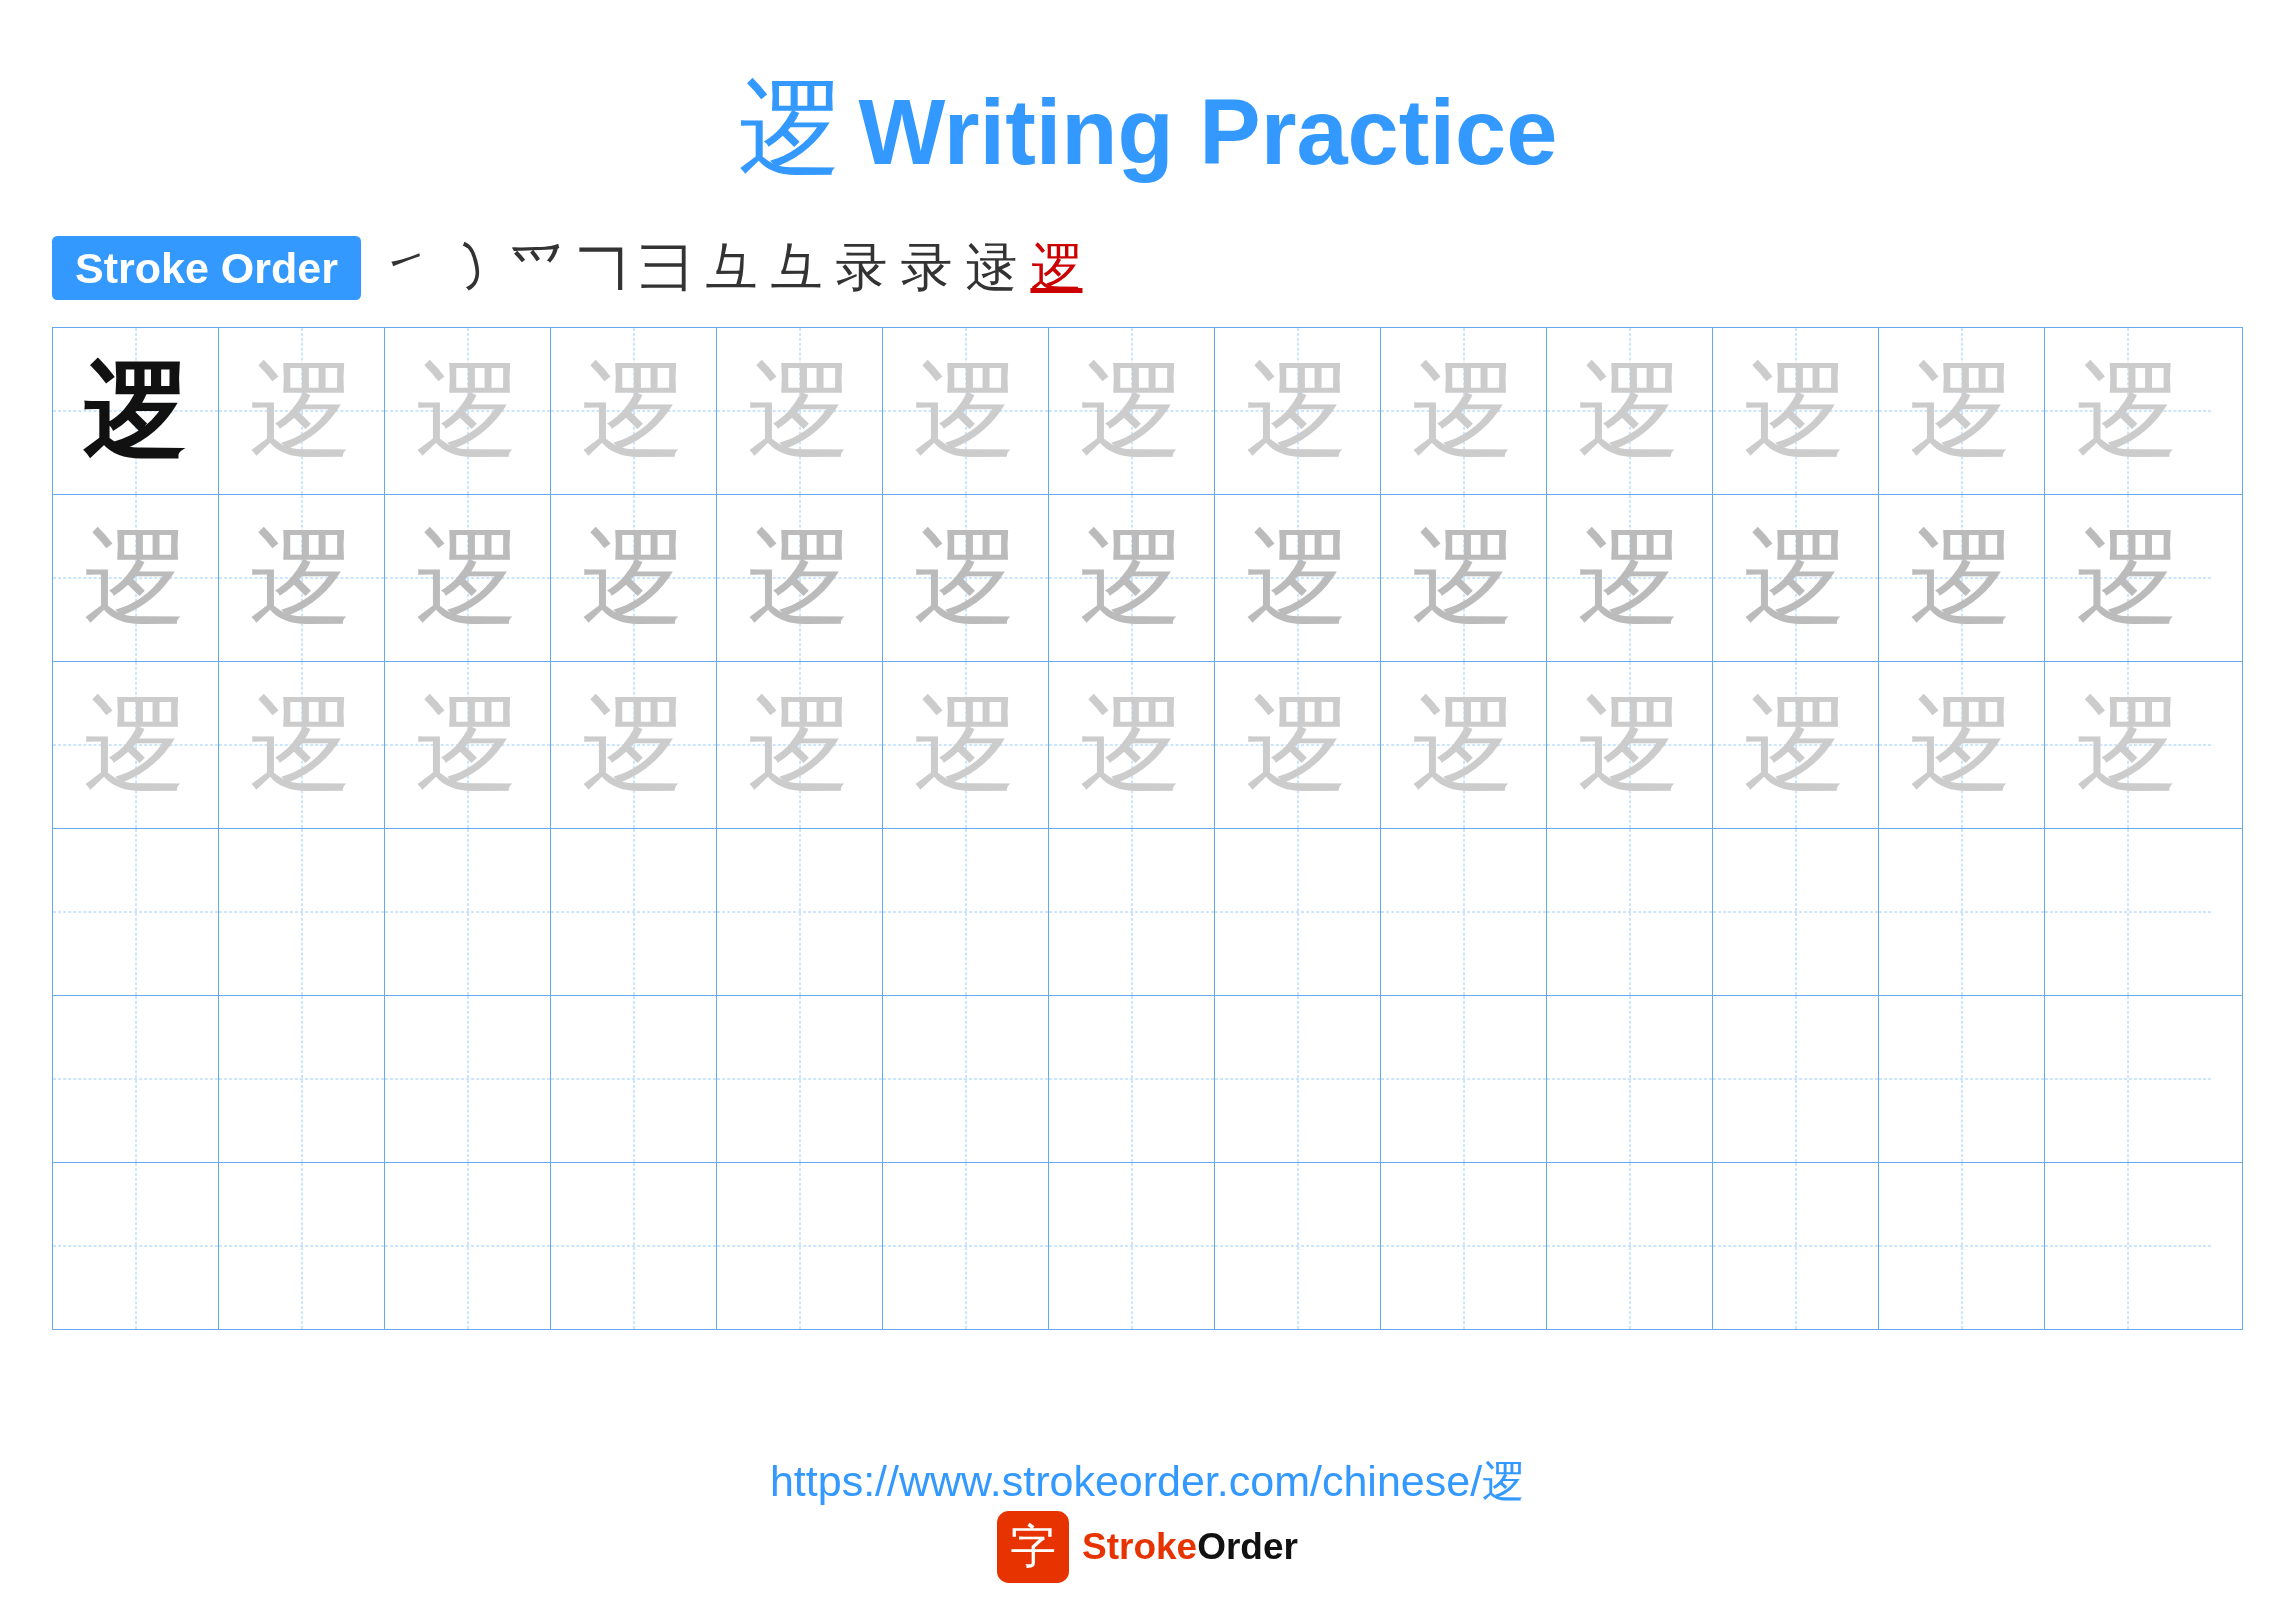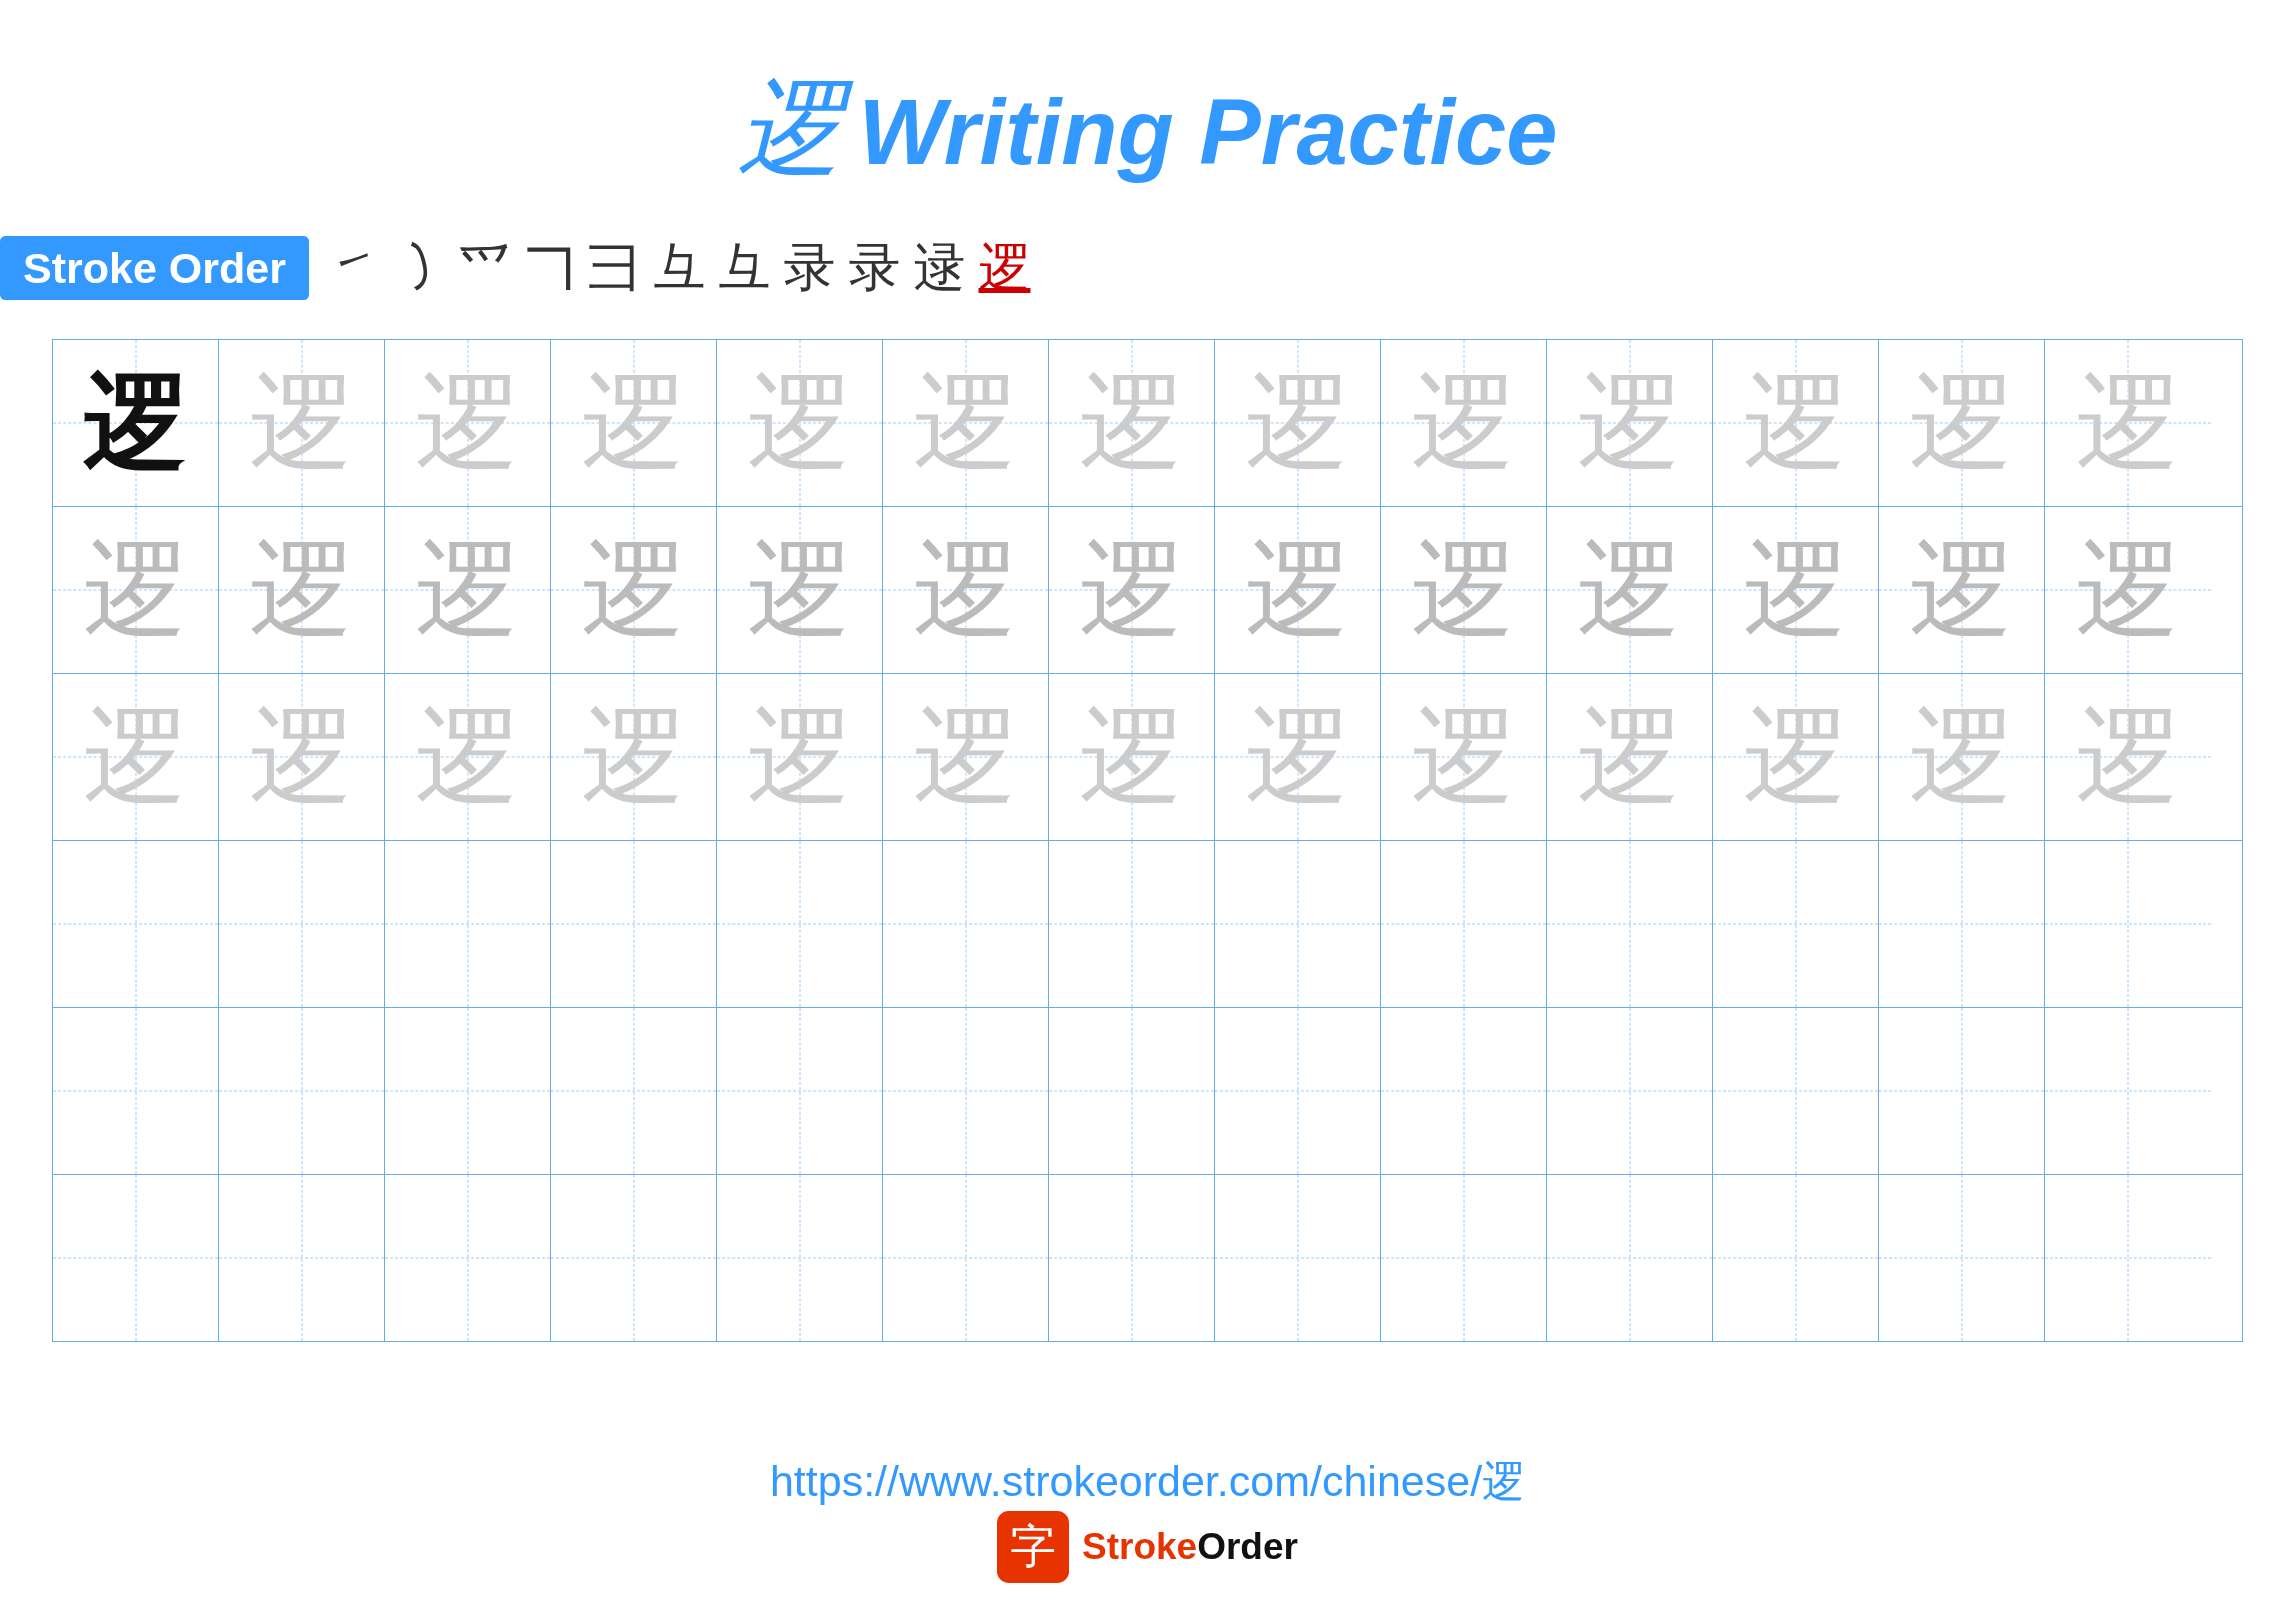--- a/index.html
+++ b/index.html
@@ -9,38 +9,38 @@
       background: #ffffff;
       font-family: Arial, sans-serif;
       position: relative;
       overflow: hidden;
     }
 
     .page-title {
       text-align: center;
       padding-top: 59px;
       margin-bottom: 33px;
-      font-style: italic;
     }
     .page-title .chinese-char {
       color: #3399ff;
       font-size: 105px;
       font-family: serif;
     }
     .page-title .english-text {
       color: #3399ff;
       font-size: 92px;
       font-weight: bold;
       margin-left: 13px;
     }
 
     .stroke-order-row {
       display: flex;
       align-items: center;
-      margin-bottom: 36px;
+      padding-left: 52px;
+      margin-bottom: 24px;
       gap: 19.6px;
     }
     .stroke-order-badge {
       background: #3399ff;
       color: white;
       font-size: 43px;
       font-weight: bold;
       padding: 7.9px 23px;
       border-radius: 5.2px;
       white-space: nowrap;

